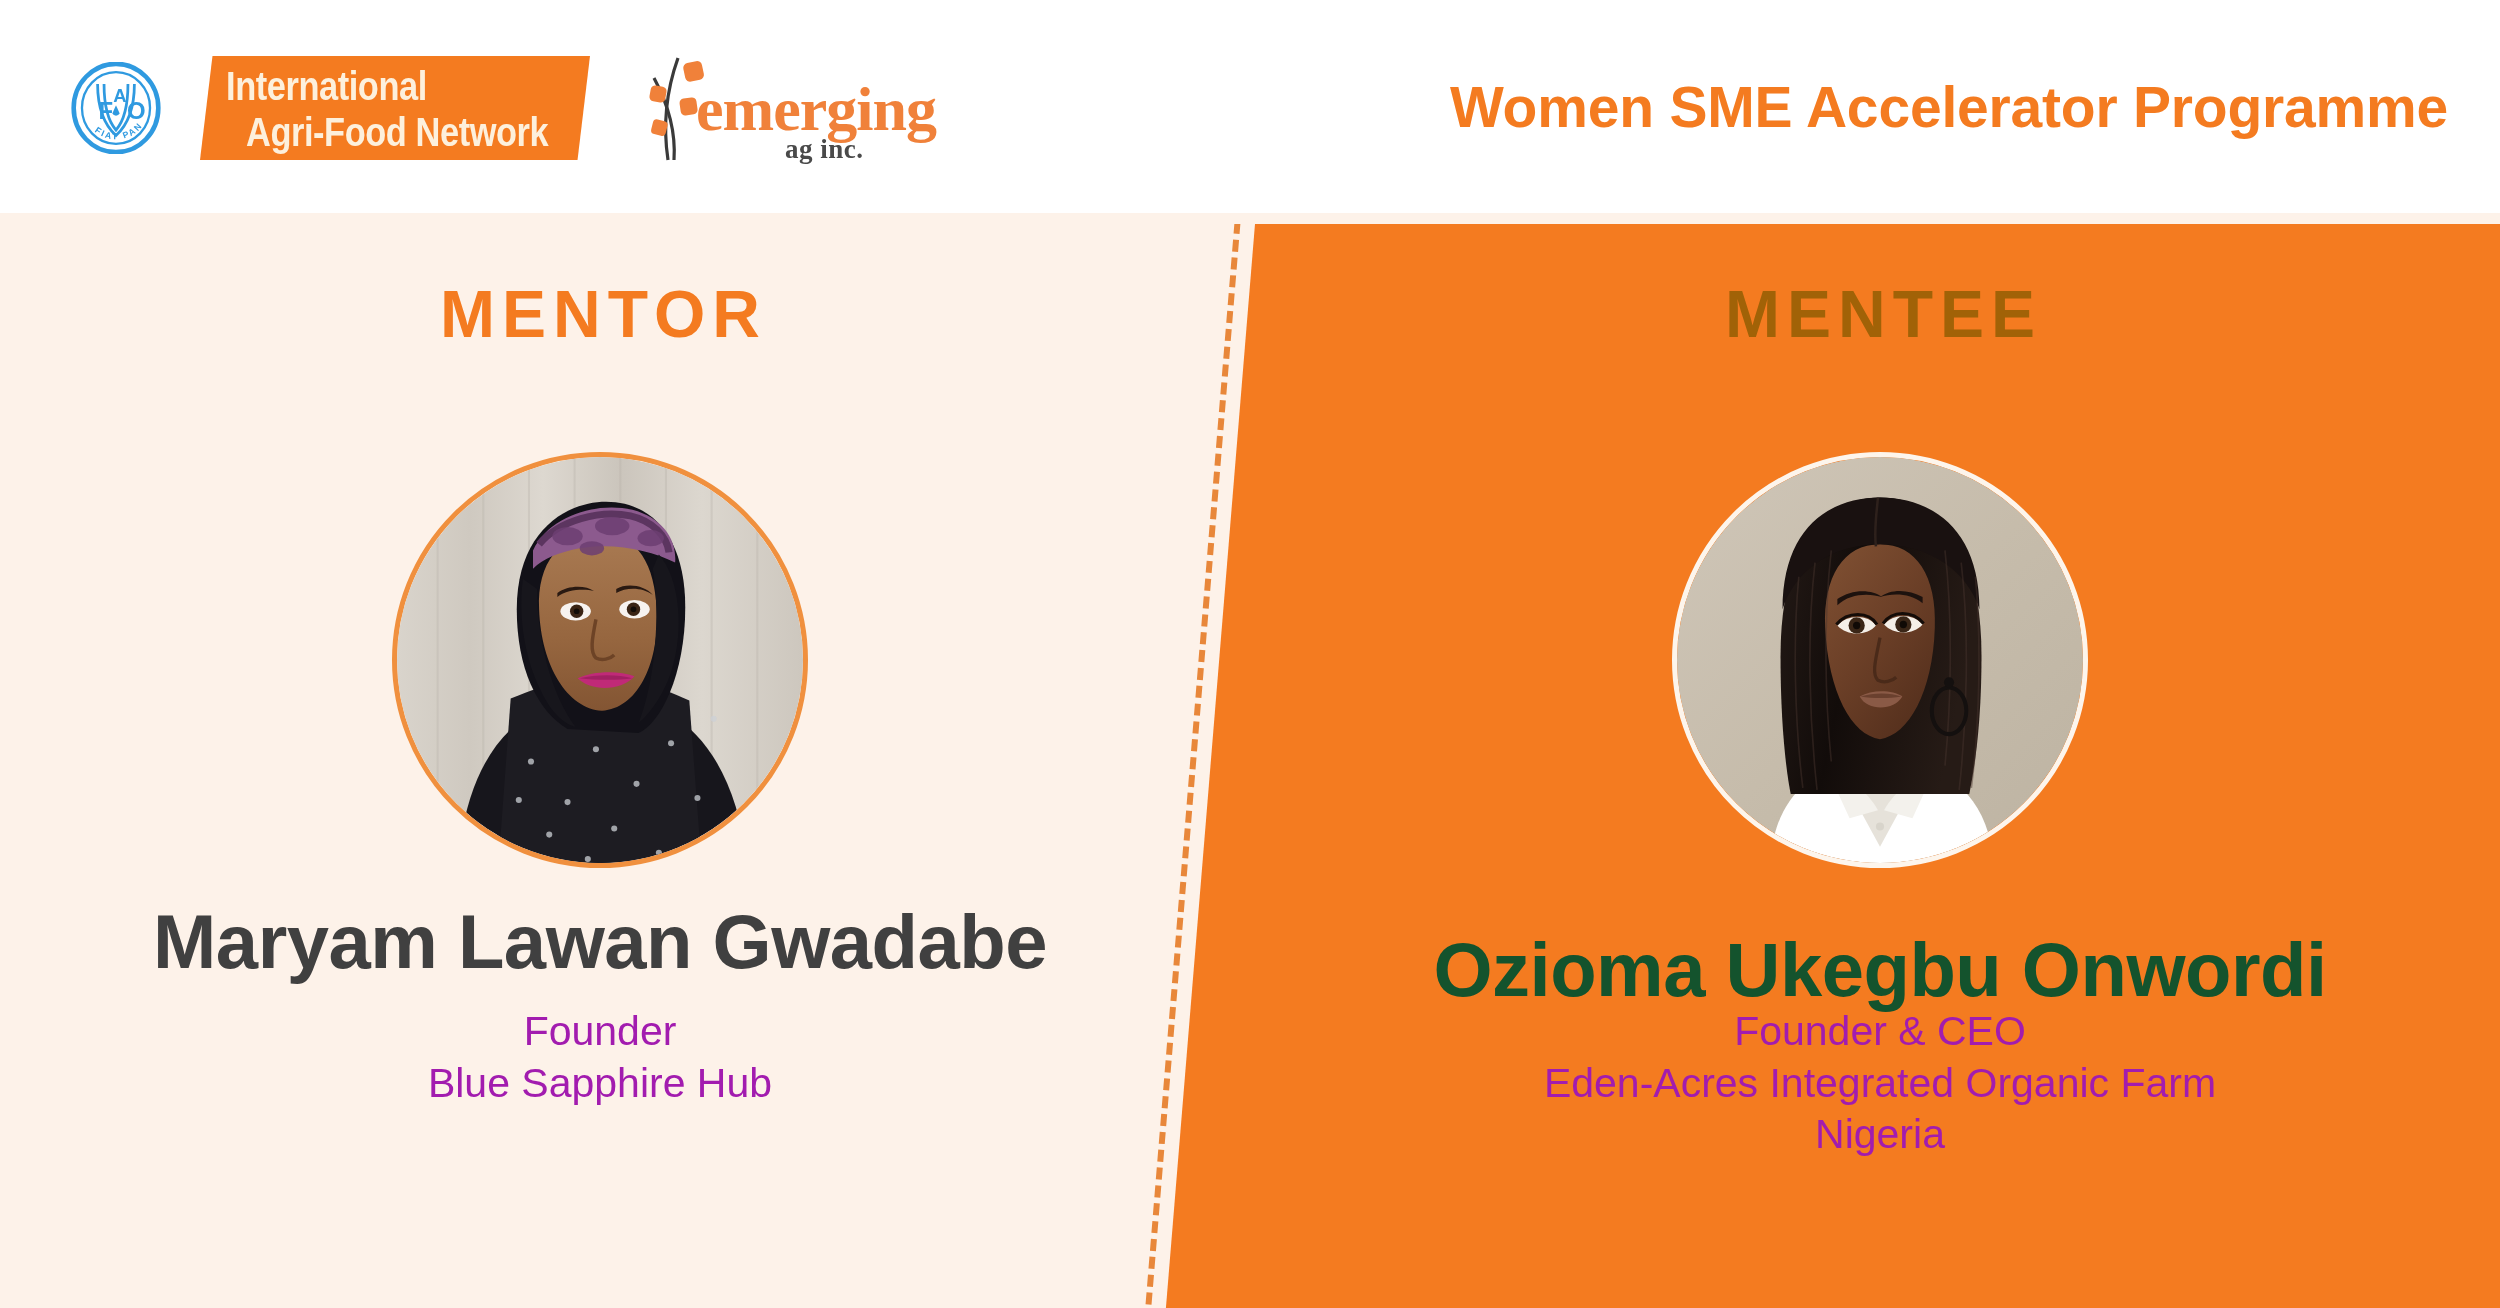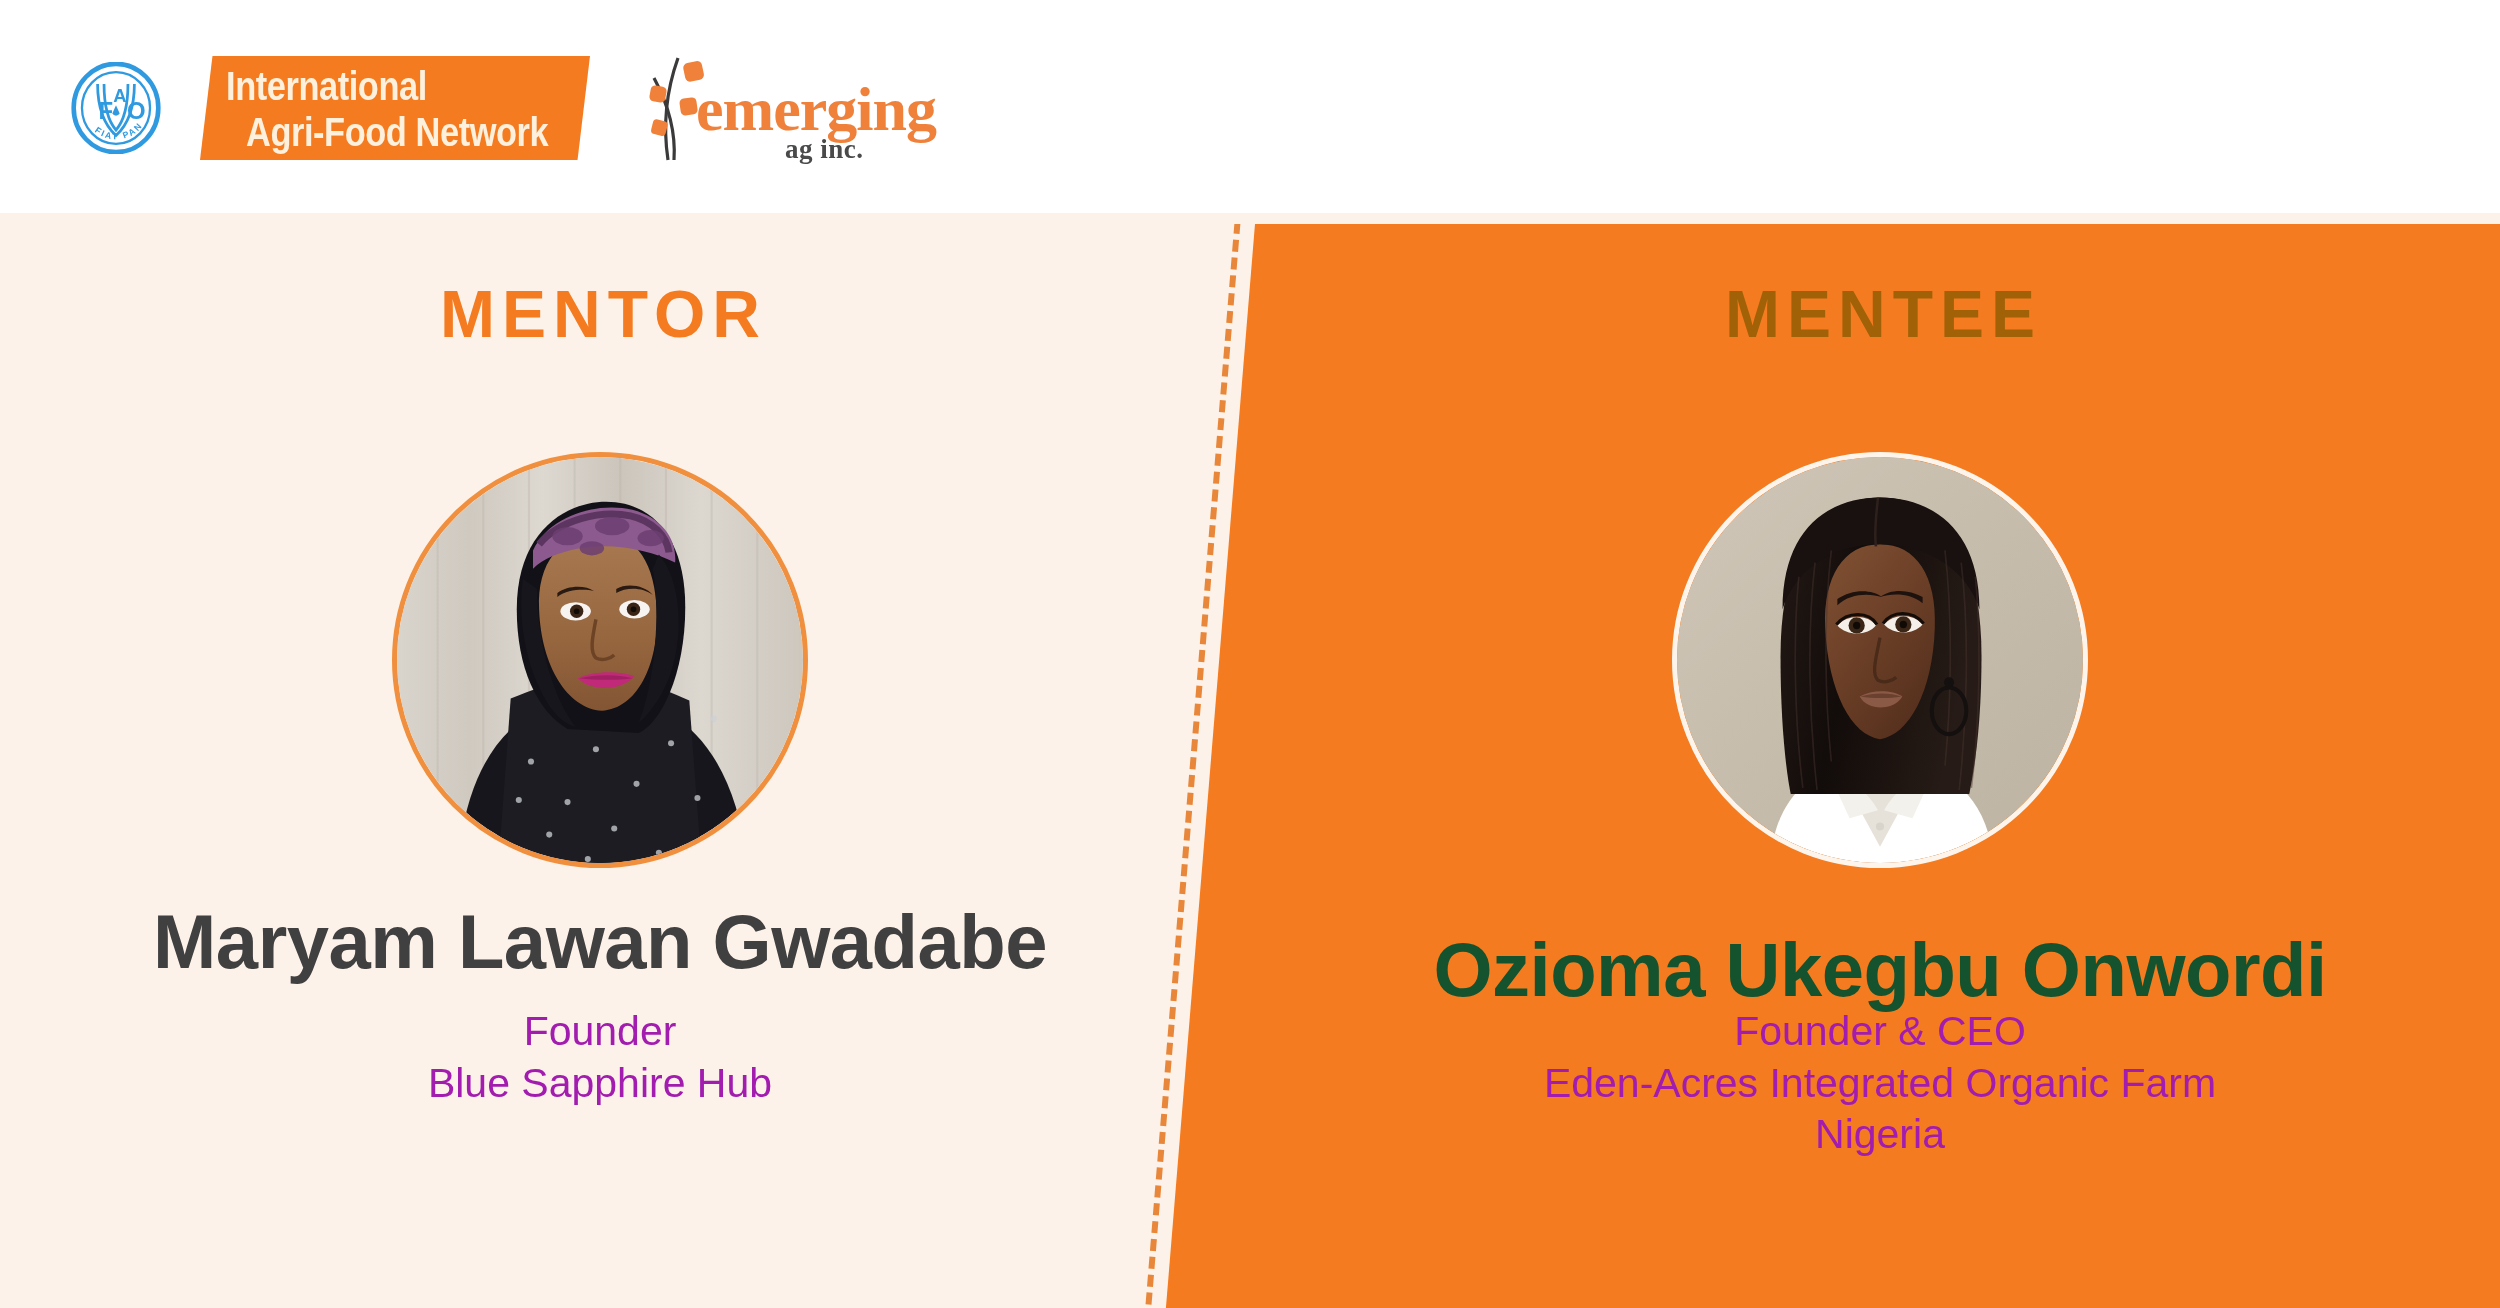--- a/index.html
+++ b/index.html
@@ -260,20 +260,21 @@
             <rect x="18" y="38" width="16" height="16" rx="4.5" fill="#F0813A" transform="rotate(10 26 46)"></rect>
             <rect x="48" y="50" width="17" height="17" rx="4.5" fill="#F0813A" transform="rotate(-8 56 58)"></rect>
             <rect x="20" y="72" width="15" height="15" rx="4" fill="#F0813A" transform="rotate(14 27 79)"></rect>
           </svg>
         </span>
         <span class="emerging-word">emerging</span>
         <span class="emerging-sub">ag inc.</span>
       </div>
     </div>
 
+    <div class="programme-title">Women SME Accelerator Programme</div>
   </div>
 
   <div class="stage">
 
     <div class="panel-right"></div>
     <div class="divider"></div>
 
     <div class="col col-left">
       <div class="role role-mentor">MENTOR</div>
 

